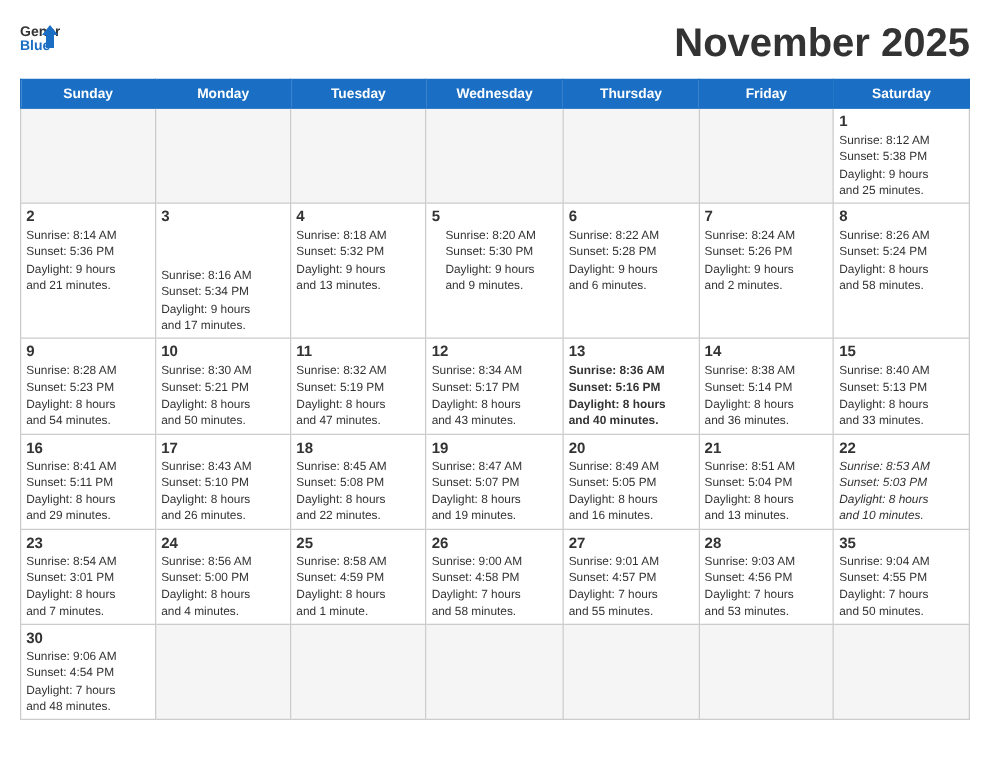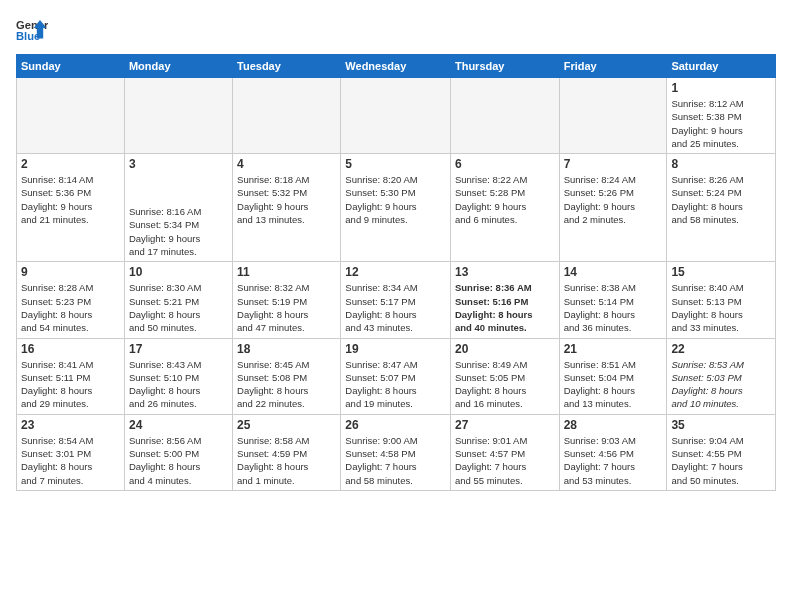--- a/index.html
+++ b/index.html
@@ -45,21 +45,21 @@
     }
     .calendar {
       width: 100%;
       border-collapse: collapse;
       font-size: 10px;
     }
     .calendar thead th {
       background: #1a6fc4;
       color: #fff;
       padding: 5px 4px;
-      text-align: left;
+      text-align: center;
       font-size: 11px;
       font-weight: bold;
       border: 1px solid #1a6fc4;
     }
     .calendar tbody td {
       border: 1px solid #ccc;
       vertical-align: top;
       padding: 3px 4px;
       width: 113px;
       min-height: 70px;
@@ -87,20 +87,21 @@
 <div class="page">
   <div class="header">
     <div class="logo">
       <svg class="logo-icon" viewBox="0 0 40 35">
         <text x="0" y="16" font-size="14" font-weight="bold" fill="#333">General</text>
         <text x="0" y="30" font-size="14" font-weight="bold" fill="#1a6fc4">Blue</text>
         <polygon points="30,5 38,15 34,15 34,28 26,28 26,15 22,15" fill="#1a6fc4"></polygon>
       </svg>
     </div>
     <div class="title-block">
+      <div class="month-title">November 2025</div>
     </div>
   </div>
 
   <table class="calendar">
     <thead>
       <tr>
         <th>Sunday</th>
         <th>Monday</th>
         <th>Tuesday</th>
         <th>Wednesday</th>
@@ -142,21 +143,21 @@
           </td>
           <td>
             <span class="day-number">4</span>
             <div class="day-info" style="white-space: pre-line;">Sunrise: 8:18 AM
 Sunset: 5:32 PM
 Daylight: 9 hours
 and 13 minutes.</div>
           </td>
           <td>
             <span class="day-number">5</span>
-            <div class="day-info" style="white-space: pre-line;">Sunrise: 8:20 AM
+            <div class="day-info" style="white-space: pre-line; margin-left: 11px;">Sunrise: 8:20 AM
 Sunset: 5:30 PM
 Daylight: 9 hours
 and 9 minutes.</div>
           </td>
           <td>
             <span class="day-number">6</span>
             <div class="day-info" style="white-space: pre-line;">Sunrise: 8:22 AM
 Sunset: 5:28 PM
 Daylight: 9 hours
 and 6 minutes.</div>
@@ -321,16 +322,31 @@
 Daylight: 7 hours
 and 53 minutes.</div>
           </td>
           <td>
             <span class="day-number">35</span>
             <div class="day-info" style="white-space: pre-line;">Sunrise: 9:04 AM
 Sunset: 4:55 PM
 Daylight: 7 hours
 and 50 minutes.</div>
           </td>
+        </tr>
+        <tr>
+          <td>
+            <span class="day-number">30</span>
+            <div class="day-info" style="white-space: pre-line;">Sunrise: 9:06 AM
+Sunset: 4:54 PM
+Daylight: 7 hours
+and 48 minutes.</div>
+          </td>
+          <td class="empty"></td>
+          <td class="empty"></td>
+          <td class="empty"></td>
+          <td class="empty"></td>
+          <td class="empty"></td>
+          <td class="empty"></td>
         </tr>
       </tbody>
   </table>
 </div>
 
 </body></html>

